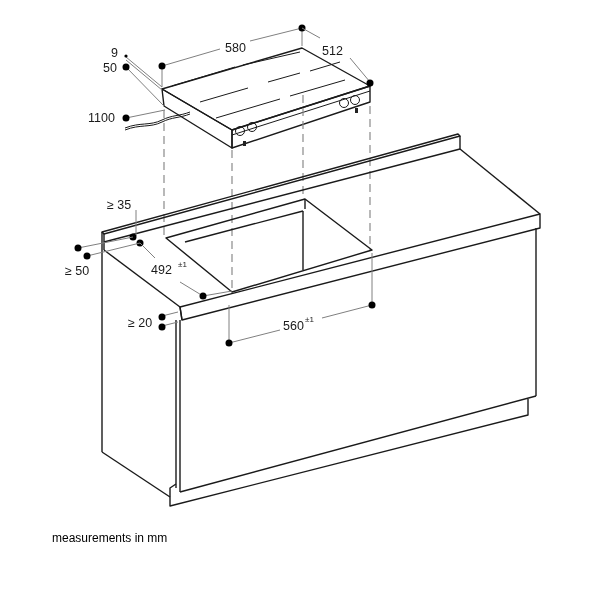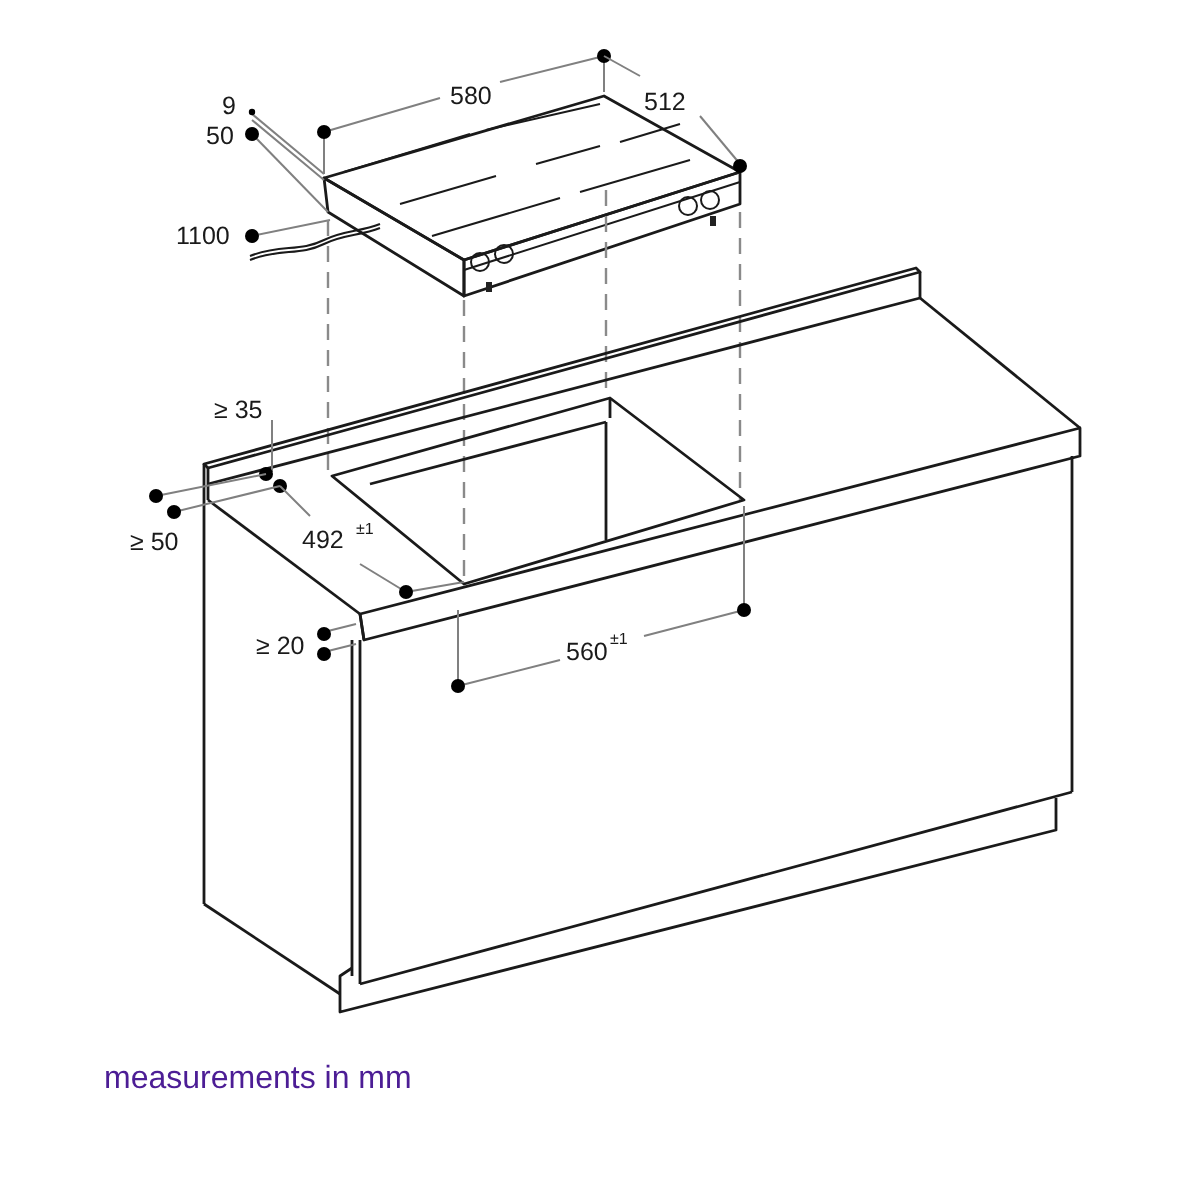--- a/index.html
+++ b/index.html
@@ -6,21 +6,21 @@
   body { width: 600px; height: 600px; position: relative; overflow: hidden; }
   .frame { position: absolute; left: 40px; top: 12px; width: 520px; height: 574px; background: #ffffff; }
   svg { position: absolute; left: 0; top: 0; }
   .ln { stroke: #1a1a1a; stroke-width: 1.4; fill: none; stroke-linejoin: round; }
   .ln-thin { stroke: #1a1a1a; stroke-width: 1; fill: none; }
   .dim { stroke: #808080; stroke-width: 1; fill: none; }
   .dash { stroke: #8a8a8a; stroke-width: 1.2; fill: none; stroke-dasharray: 8 5; }
   .dot { fill: #000000; }
   .lbl { font-family: "Liberation Sans", sans-serif; font-size: 12.5px; fill: #1a1a1a; }
   .sup { font-family: "Liberation Sans", sans-serif; font-size: 8px; fill: #1a1a1a; }
-  .caption { position: absolute; left: 52px; top: 531px; font-family: "Liberation Sans", sans-serif; font-size: 16px; color: #4c1d95; }
+  .caption { position: absolute; left: 52px; top: 531px; font-family: "Liberation Sans", sans-serif; font-size: 12px; color: #000000; }
 </style>
 </head>
 <body>
 
 <div class="frame"></div>
 
 <svg width="600" height="600" viewBox="0 0 600 600">
 
   <g>
 

